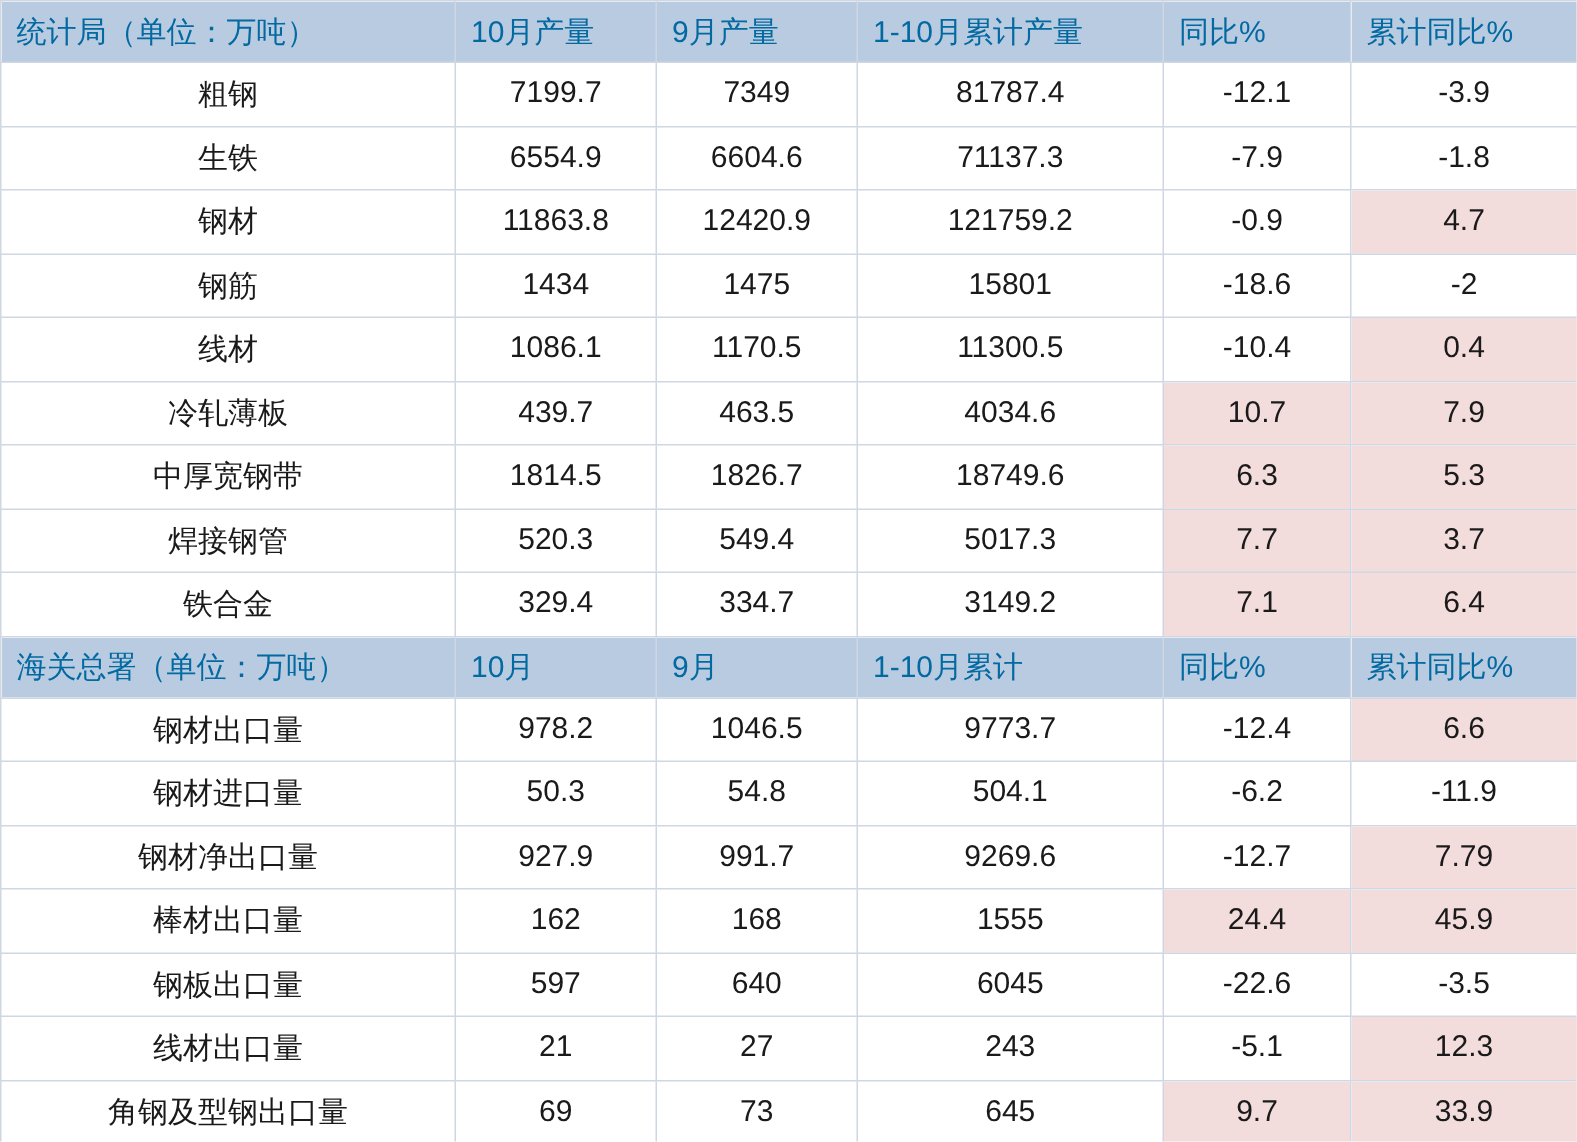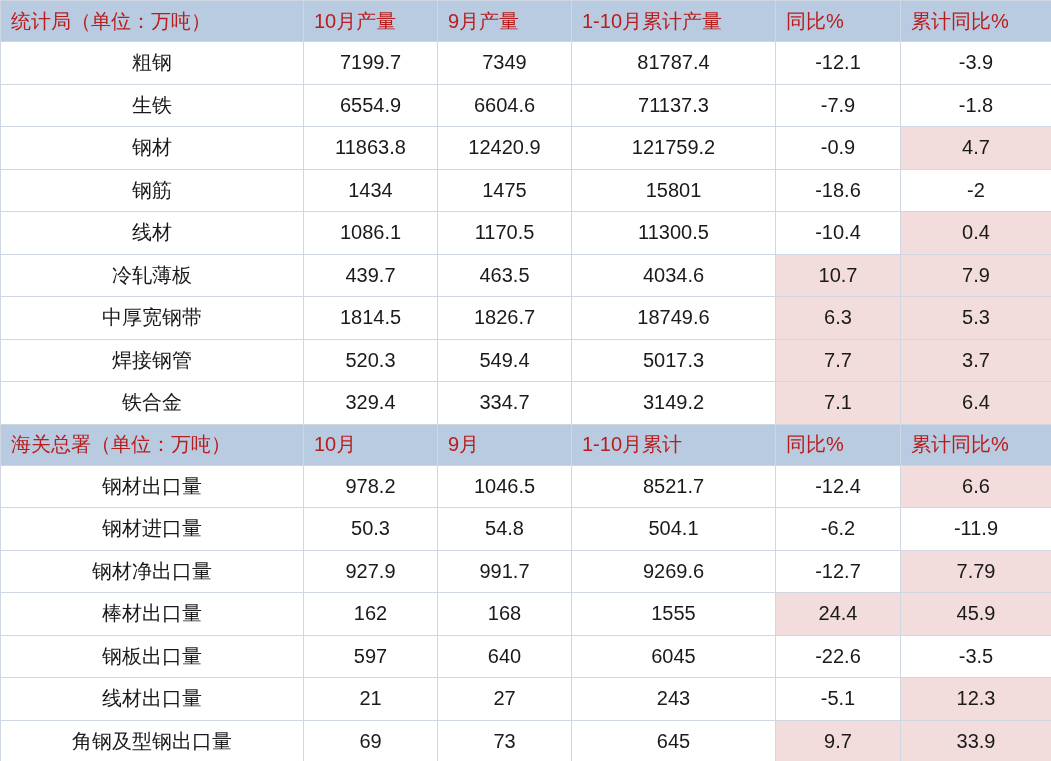--- a/index.html
+++ b/index.html
@@ -31,21 +31,21 @@
   col.c0 { width: 303px; }
   col.c1 { width: 134px; }
   col.c2 { width: 134px; }
   col.c3 { width: 204px; }
   col.c4 { width: 125px; }
   col.c5 { width: 151px; }
 
   tr.header-row td {
     background: #b9cbe0;
     font-size: 20px;
-    color: #b91c1c;
+    color: #0369a1;
     font-weight: normal;
     height: 40px;
     margin-top: 32px;
   }
   tr.header-row td.label {
     text-align: left;
   }
   tr.header-row td.center {
   }
   td.label-cell {
@@ -164,21 +164,21 @@
       <td class="center">9月</td>
       <td class="center">1-10月累计</td>
       <td class="center">同比%</td>
       <td class="center">累计同比%</td>
     </tr>
 
     <tr class="body-row">
       <td class="label-cell">钢材出口量</td>
       <td class="num">978.2</td>
       <td class="num">1046.5</td>
-      <td class="num">8521.7</td>
+      <td class="num">9773.7</td>
       <td class="num">-12.4</td>
       <td class="num hl">6.6</td>
     </tr>
     <tr class="body-row">
       <td class="label-cell">钢材进口量</td>
       <td class="num">50.3</td>
       <td class="num">54.8</td>
       <td class="num">504.1</td>
       <td class="num">-6.2</td>
       <td class="num">-11.9</td>

